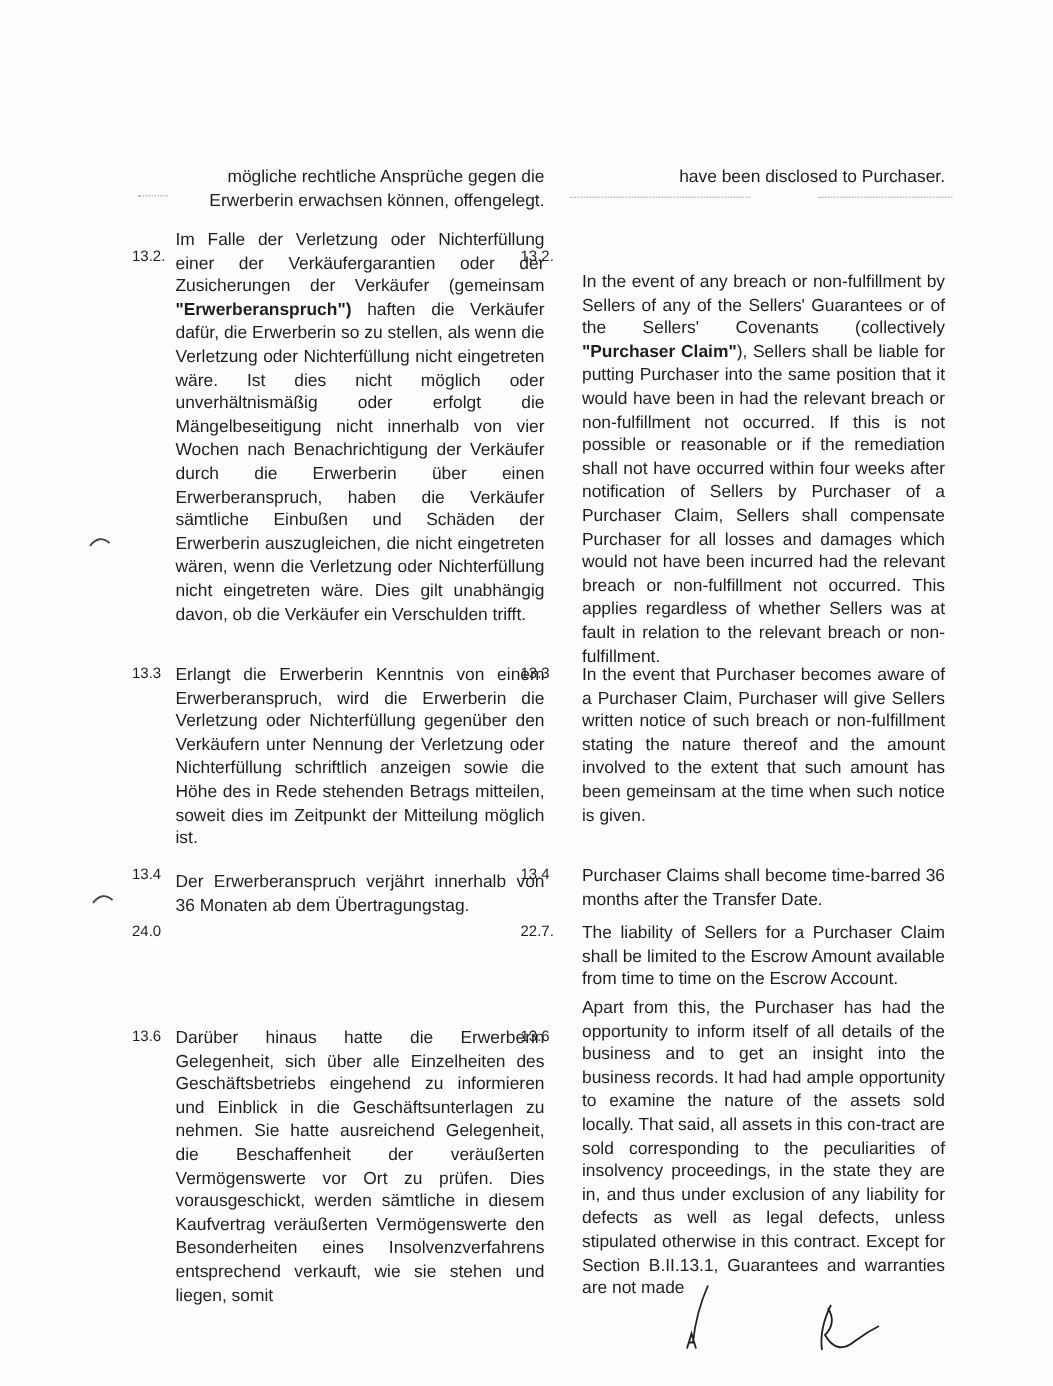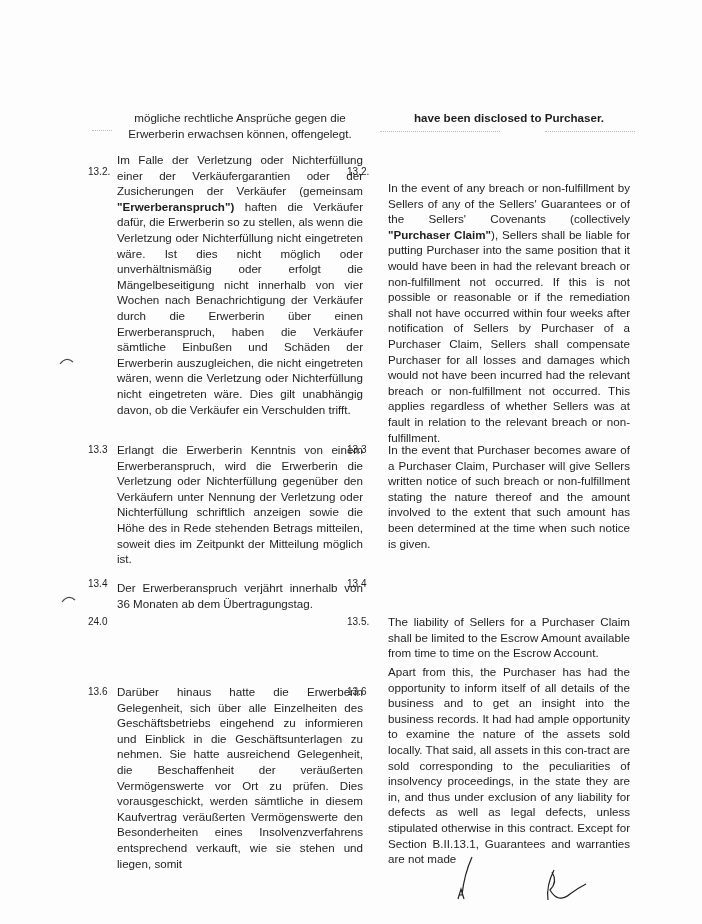--- a/index.html
+++ b/index.html
@@ -6,37 +6,37 @@
   body { width:702px; height:924px; position:relative; overflow:hidden;
          font-family:"Liberation Sans", sans-serif; color:#1e1e1e; }
   .page { position:absolute; left:0; top:0; width:702px; height:924px; background:#fdfdfd; }
   .col { position:absolute; font-size:11.6px; line-height:15.6px; text-align:justify; }
   .col-de { left:117px; width:246px; }
   .col-en { left:388px; width:242px; }
   .num { position:absolute; font-size:10px; line-height:15.6px; }
   .num-de { left:88px; }
   .num-en { left:347px; }
   b { font-weight:bold; }
-  .last { text-align:center; }
+  .last { text-align:right; }
   .noise { position:absolute; height:1px; border-top:1px dotted #bbb; }
   svg.sig { position:absolute; }
 </style>
 </head>
 <body>
 
 <div class="page">
 
   <div class="noise" style="left:92px; top:130px; width:20px;"></div>
   <div class="noise" style="left:380px; top:131px; width:120px;"></div>
   <div class="noise" style="left:545px; top:131px; width:90px;"></div>
 
   <div class="col col-de last" style="top:110px;">
     <span>mögliche rechtliche Ansprüche gegen die Erwerberin erwachsen können, offengelegt.</span>
   </div>
-  <div class="col col-en last" style="top:110px;font-weight:bold;">
+  <div class="col col-en last" style="top:110px;">
     <span>have been disclosed to Purchaser.</span>
   </div>
 
   <div class="num num-de" style="top:164px;">13.2.</div>
   <div class="col col-de" style="top:152px;">
     <span>Im Falle der Verletzung oder Nichterfüllung einer der Verkäufergarantien oder der Zusicherungen der Verkäufer (gemeinsam </span><b>"Erwerberanspruch")</b><span> haften die Verkäufer dafür, die Erwerberin so zu stellen, als wenn die Verletzung oder Nichterfüllung nicht eingetreten wäre. Ist dies nicht möglich oder unverhältnismäßig oder erfolgt die Mängelbeseitigung nicht innerhalb von vier Wochen nach Benachrichtigung der Verkäufer durch die Erwerberin über einen Erwerberanspruch, haben die Verkäufer sämtliche Einbußen und Schäden der Erwerberin auszugleichen, die nicht eingetreten wären, wenn die Verletzung oder Nichterfüllung nicht eingetreten wäre. Dies gilt unabhängig davon, ob die Verkäufer ein Verschulden trifft.</span>
   </div>
   <div class="num num-en" style="top:164px;">13.2.</div>
   <div class="col col-en" style="top:180px;">
     <span>In the event of any breach or non-fulfillment by Sellers of any of the Sellers' Guarantees or of the Sellers' Covenants (collectively </span><b>"Purchaser Claim"</b><span>), Sellers shall be liable for putting Purchaser into the same position that it would have been in had the relevant breach or non-fulfillment not occurred. If this is not possible or reasonable or if the remediation shall not have occurred within four weeks after notification of Sellers by Purchaser of a Purchaser Claim, Sellers shall compensate Purchaser for all losses and damages which would not have been incurred had the relevant breach or non-fulfillment not occurred. This applies regardless of whether Sellers was at fault in relation to the relevant breach or non-fulfillment.</span>
@@ -45,35 +45,38 @@
   <svg class="sig" style="left:58px; top:356px;" width="18" height="10" viewBox="0 0 18 10">
     <path d="M2 8 Q8 0 15 6" fill="none" stroke="#444" stroke-width="1.2"></path>
   </svg>
 
   <div class="num num-de" style="top:442px;">13.3</div>
   <div class="col col-de" style="top:442px;">
     <span>Erlangt die Erwerberin Kenntnis von einem Erwerberanspruch, wird die Erwerberin die Verletzung oder Nichterfüllung gegenüber den Verkäufern unter Nennung der Verletzung oder Nichterfüllung schriftlich anzeigen sowie die Höhe des in Rede stehenden Betrags mitteilen, soweit dies im Zeitpunkt der Mitteilung möglich ist.</span>
   </div>
   <div class="num num-en" style="top:442px;">13.3</div>
   <div class="col col-en" style="top:442px;">
-    <span>In the event that Purchaser becomes aware of a Purchaser Claim, Purchaser will give Sellers written notice of such breach or non-fulfillment stating the nature thereof and the amount involved to the extent that such amount has been determined at the time when such notice is given.</span>
+    <span>In the event that Purchaser becomes aware of a Purchaser Claim, Purchaser will give Sellers written notice of such breach or non-fulfillment stating the nature thereof and the amount involved to the extent that such amount has been gemeinsam at the time when such notice is given.</span>
   </div>
 
   <div class="num num-de" style="top:576px;">13.4</div>
   <div class="col col-de" style="top:580px;">
     <span>Der Erwerberanspruch verjährt innerhalb von 36 Monaten ab dem Übertragungstag.</span>
   </div>
   <div class="num num-en" style="top:576px;">13.4</div>
+  <div class="col col-en" style="top:576px;">
+    <span>Purchaser Claims shall become time-barred 36 months after the Transfer Date.</span>
+  </div>
 
   <svg class="sig" style="left:60px; top:594px;" width="18" height="10" viewBox="0 0 18 10">
     <path d="M2 8 Q8 0 15 6" fill="none" stroke="#444" stroke-width="1.2"></path>
   </svg>
 
   <div class="num num-de" style="top:614px;">24.0</div>
-  <div class="num num-en" style="top:614px;">13.5.</div>
+  <div class="num num-en" style="top:614px;">22.7.</div>
   <div class="col col-en" style="top:614px;">
     <span>The liability of Sellers for a Purchaser Claim shall be limited to the Escrow Amount available from time to time on the Escrow Account.</span>
   </div>
 
   <div class="num num-de" style="top:684px;">13.6</div>
   <div class="col col-de" style="top:684px;">
     <span>Darüber hinaus hatte die Erwerberin Gelegenheit, sich über alle Einzelheiten des Geschäftsbetriebs eingehend zu informieren und Einblick in die Geschäftsunterlagen zu nehmen. Sie hatte ausreichend Gelegenheit, die Beschaffenheit der veräußerten Vermögenswerte vor Ort zu prüfen. Dies vorausgeschickt, werden sämtliche in diesem Kaufvertrag veräußerten Vermögenswerte den Besonderheiten eines Insolvenzverfahrens entsprechend verkauft, wie sie stehen und liegen, somit</span>
   </div>
   <div class="num num-en" style="top:684px;">13.6</div>
   <div class="col col-en" style="top:664px;">

